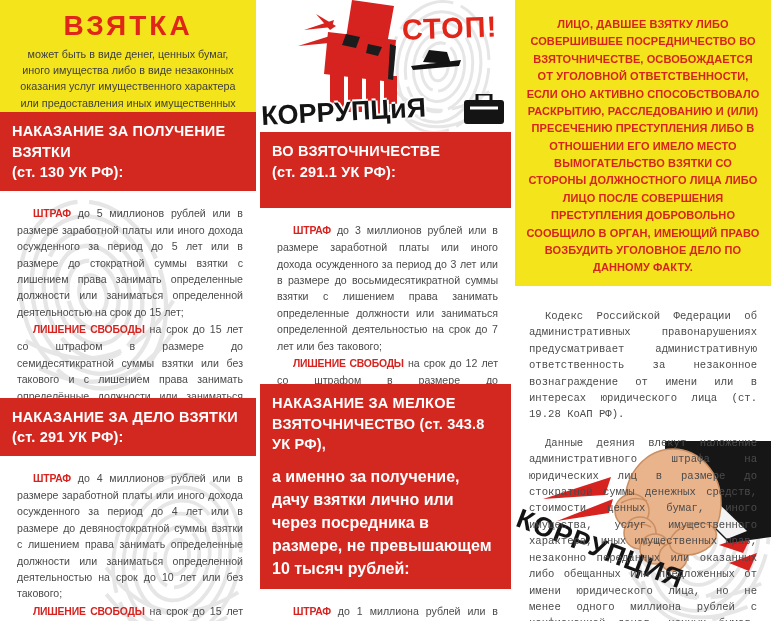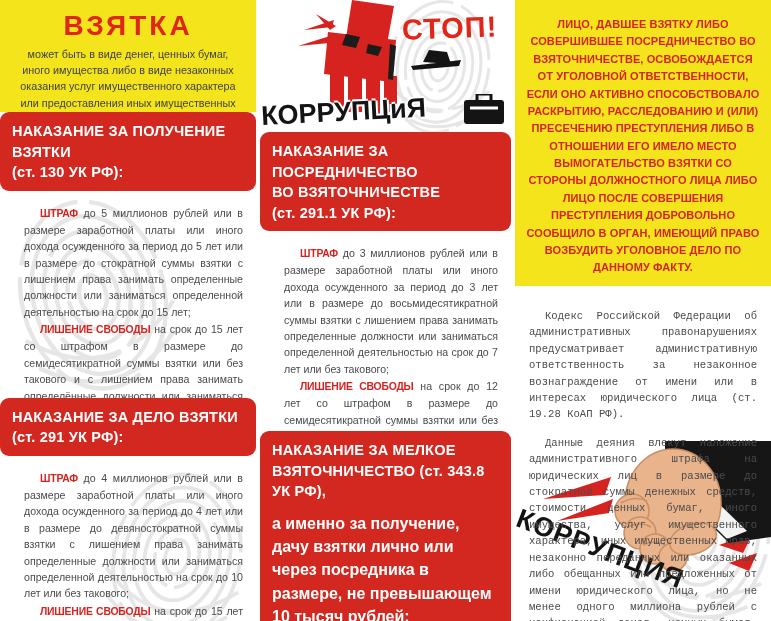--- a/index.html
+++ b/index.html
@@ -12,29 +12,28 @@
   }
   .panel { position:relative; height:621px; overflow:hidden; background:#fff; }
   .panel-left  { width:256px; }
   .panel-mid   { width:251px; }
   .panel-right { width:256px; }
 
   
   .banner {
     position:relative; background:#d32820; color:#fff; z-index:2;
     padding:9px 12px 8px 12px;
-    border-radius:9px;
   }
   .banner .bn-line {
     font-weight:700; font-size:14.5px; line-height:1.42; letter-spacing:0.2px;
   }
   .banner .bn-sub {
     font-weight:700; font-size:16px; line-height:1.45; margin-top:10px;
   }
-  .bodyblock { position:relative; padding:14px 0 0 11px; z-index:1; }
+  .bodyblock { position:relative; padding:14px 0 0 4px; z-index:1; }
   .para {
     position:relative; z-index:2;
     font-size:10.6px; line-height:1.55; color:#4b4b4b;
     text-align:justify; text-indent:16px;
     padding:0 13px; margin-bottom:1px;
   }
   .kw { color:#d6231f; font-weight:700; font-size:10.4px; letter-spacing:-0.2px; }
 
   .fp { position:absolute; pointer-events:none; z-index:0; }
 
@@ -63,21 +62,21 @@
   .logo-word {
     position:absolute; left:2px; bottom:0px; z-index:3;
     color:#141414; font-size:27px; font-weight:800; letter-spacing:0px;
     transform:rotate(-3deg); transform-origin:left bottom; white-space:nowrap;
     text-shadow:2px 0 0 #fff, -2px 0 0 #fff, 0 2px 0 #fff, 0 -2px 0 #fff;
   }
   .fist-cartoon { position:absolute; left:30px; top:0; z-index:2; }
   .hat-icon { position:absolute; right:48px; top:48px; z-index:4; }
   .case-icon { position:absolute; right:6px; bottom:8px; z-index:4; }
   .panel-mid .banner-1 { min-height:76px; }
-  .panel-mid .body-1 { height:200px; }
+  .panel-mid .body-1 { height:176px; }
   .panel-mid .banner-2 { min-height:86px; }
 
   
   .yellow-note {
     height:286px; background:#f4e41c; padding:16px 10px 0 10px;
     text-align:center;
   }
   .yellow-note .note-text {
     color:#d6231f; font-weight:700; font-size:11px; line-height:1.58;
     letter-spacing:0.1px;
@@ -187,21 +186,20 @@
       <svg class="case-icon" width="42" height="30" viewBox="0 0 42 30">
         <rect x="14" y="0" width="14" height="8" fill="none" stroke="#141414" stroke-width="3"></rect>
         <rect x="1" y="6" width="40" height="24" rx="3" fill="#141414"></rect>
         <line x1="7" y1="14" x2="35" y2="14" stroke="#ffffff" stroke-width="3"></line>
       </svg>
 
       <div class="logo-word">КОРРУПЦиЯ</div>
     </div>
 
     <div class="banner banner-1">
-      <div class="bn-line">НАКАЗАНИЕ ЗА ПОСРЕДНИЧЕСТВО</div>
       <div class="bn-line">ВО ВЗЯТОЧНИЧЕСТВЕ</div>
       <div class="bn-line">(ст. 291.1 УК РФ):</div>
     </div>
 
     <div class="bodyblock body-1">
       <p class="para"><span class="kw">ШТРАФ</span>
         <span>до 3 миллионов рублей или в размере заработной платы или иного дохода осужденного за период до 3 лет или в размере до восьмидесятикратной суммы взятки с лишением права занимать определенные должности или заниматься определенной деятельностью на срок до 7 лет или без такового;</span></p>
       <p class="para"><span class="kw">ЛИШЕНИЕ СВОБОДЫ</span>
         <span>на срок до 12 лет со штрафом в размере до семидесятикратной суммы взятки или без такового и с лишением права занимать определенные должности или заниматься определенной деятельностью на срок до 7 лет или без такового.</span></p>
     </div>

